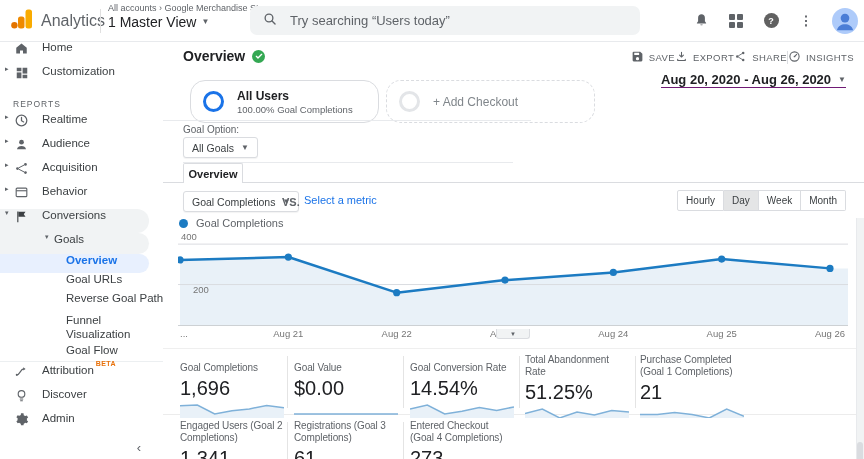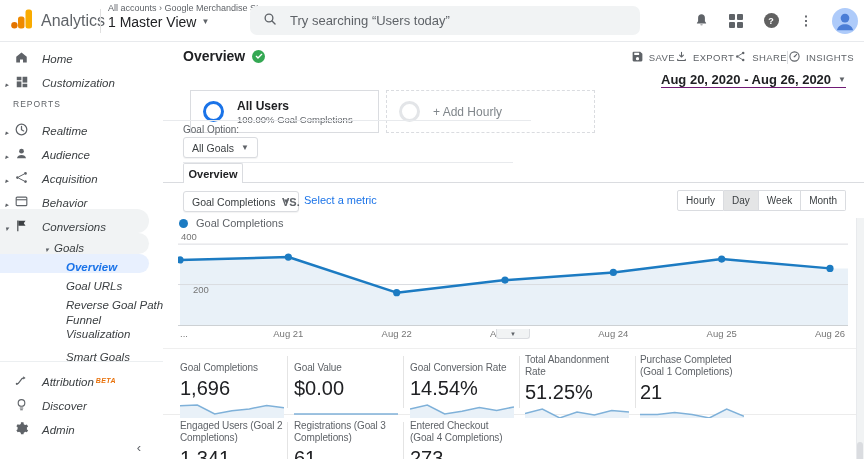--- a/index.html
+++ b/index.html
@@ -24,21 +24,21 @@
   .h-icon{width:18px;height:18px;display:flex;align-items:center;justify-content:center;cursor:pointer;}
   .apps-grid{display:grid;grid-template-columns:6px 6px;grid-template-rows:6px 6px;gap:2px;}
   .apps-grid div{background:#5f6368;border-radius:1px;}
   .help-circle{width:15px;height:15px;border-radius:50%;background:#616161;color:#fff;font-size:9px;
           font-weight:bold;display:flex;align-items:center;justify-content:center;}
   .dots{color:#5f6368;font-size:13px;font-weight:bold;letter-spacing:0;}
   .avatar{width:26px;height:26px;border-radius:50%;background:#aecbfa;display:flex;align-items:center;
           justify-content:center;cursor:pointer;}
   
   .sidebar{position:absolute;top:41px;left:0;width:163px;bottom:0;background:#fff;z-index:30;}
-  .s-item{display:flex;align-items:flex-end;height:24px;padding-left:5px;cursor:pointer;position:relative;font-style:italic;}
+  .s-item{display:flex;align-items:flex-start;height:24px;padding-left:5px;cursor:pointer;position:relative;}
   .s-caret{width:9px;font-size:7px;color:#5f6368;flex:0 0 9px;}
   .s-icon{width:15px;height:15px;flex:0 0 15px;margin-right:13px;display:flex;align-items:center;justify-content:center;}
   .s-label{font-size:11.5px;color:#3c4043;white-space:nowrap;}
   .s-section{font-size:8.5px;color:#5f6368;letter-spacing:1px;padding:10px 0 4px 13px;}
   .t-sub1{height:21px;padding-left:45px;}
   .t-sub2{height:19px;padding-left:57px;}
   .t-sub2 .s-label,.t-sub1 .s-label{font-size:11.5px;}
   .t-sub2.wrap{height:auto;padding-top:2px;padding-bottom:2px;}
   .t-sub2.wrap .s-label{white-space:normal;line-height:1.25;width:88px;}
   .pill-gray{background:#f1f3f4;border-radius:0 14px 14px 0;margin-right:14px;}
@@ -47,21 +47,21 @@
   .s-footer{position:absolute;left:0;right:0;bottom:0;background:#fff;border-top:1px solid #eceff1;padding-top:2px;}
   .beta{color:#e8710a;font-size:7px;font-weight:bold;letter-spacing:.4px;position:relative;top:-4px;margin-left:2px;}
   .collapse-row{height:23px;display:flex;align-items:center;justify-content:flex-end;padding-right:22px;}
   .collapse-row span{color:#5f6368;font-size:13px;cursor:pointer;}
   
   .page-title{position:absolute;left:183px;top:48px;font-size:14px;font-weight:bold;display:flex;align-items:center;gap:7px;}
   .badge{width:13px;height:13px;border-radius:50%;background:#34a853;display:inline-flex;align-items:center;justify-content:center;}
   .actions{position:absolute;right:10px;top:50px;display:flex;align-items:center;gap:0;}
   .action-btn{display:flex;align-items:center;gap:5px;font-size:9.5px;color:#5f6368;letter-spacing:.4px;cursor:pointer;}
   .a-vdiv{width:1px;height:13px;background:#dadce0;}
-  .seg-card{position:absolute;top:90px;height:43px;background:#fff;border:1px solid #dadce0;border-radius:0;
+  .seg-card{position:absolute;top:80px;height:43px;background:#fff;border:1px solid #dadce0;border-radius:15px;
             box-sizing:border-box;display:flex;align-items:center;cursor:pointer;}
   .seg-all{left:190px;width:189px;}
   .seg-add{left:386px;width:209px;border-style:dashed;}
   .ring{width:21px;height:21px;border-radius:50%;box-sizing:border-box;margin:0 13px 0 12px;}
   .ring-blue{border:3px solid #1a73e8;}
   .ring-gray{border:3px solid #e3e5e8;}
   .seg-title{font-size:12px;color:#202124;font-weight:bold;line-height:1.25;}
   .seg-sub{font-size:9.5px;color:#5f6368;}
   .seg-add-label{font-size:12px;color:#80868b;}
   .date-range{position:absolute;right:18px;top:72px;font-size:13px;font-weight:bold;color:#202124;
@@ -263,20 +263,24 @@
       <div class="s-item t-sub2">
         <span class="s-caret"></span>
         <span class="s-label">Reverse Goal Path</span>
       </div>
       <div class="s-item t-sub2 wrap">
         <span class="s-caret"></span>
         <span class="s-label">Funnel Visualization</span>
       </div>
       <div class="s-item t-sub2">
         <span class="s-caret"></span>
+        <span class="s-label">Goal Flow</span>
+      </div>
+      <div class="s-item t-sub2">
+        <span class="s-caret"></span>
         <span class="s-label">Smart Goals</span>
       </div>
     </nav>
   <div class="s-footer">
     <div>
         <div class="s-item t-top">
           <span class="s-caret"></span>
           <span class="s-icon">
             <svg width="16" height="16" viewBox="0 0 24 24" fill="none" stroke="#5f6368" stroke-width="1.8" stroke-linecap="round">
               <path d="M4.5 16.5c5.5 0 5.5-9.5 11-9.5"></path>
@@ -356,21 +360,21 @@
 
 <div class="seg-card seg-all">
   <div class="ring ring-blue"></div>
   <div>
     <div class="seg-title">All Users</div>
     <div class="seg-sub">100.00% Goal Completions</div>
   </div>
 </div>
 <div class="seg-card seg-add">
   <div class="ring ring-gray"></div>
-  <div class="seg-add-label">+ Add Hourly</div>
+  <div class="seg-add-label">+ Add Checkout</div>
 </div>
 <div class="date-range">
   <span>Aug 20, 2020 - Aug 26, 2020</span>
   <span class="caret">▼</span>
 </div>
 
 <div class="divider1"></div>
 <div class="goal-option-label">Goal Option:</div>
 <div class="ga-btn goal-option-btn">
   <span>All Goals</span>

